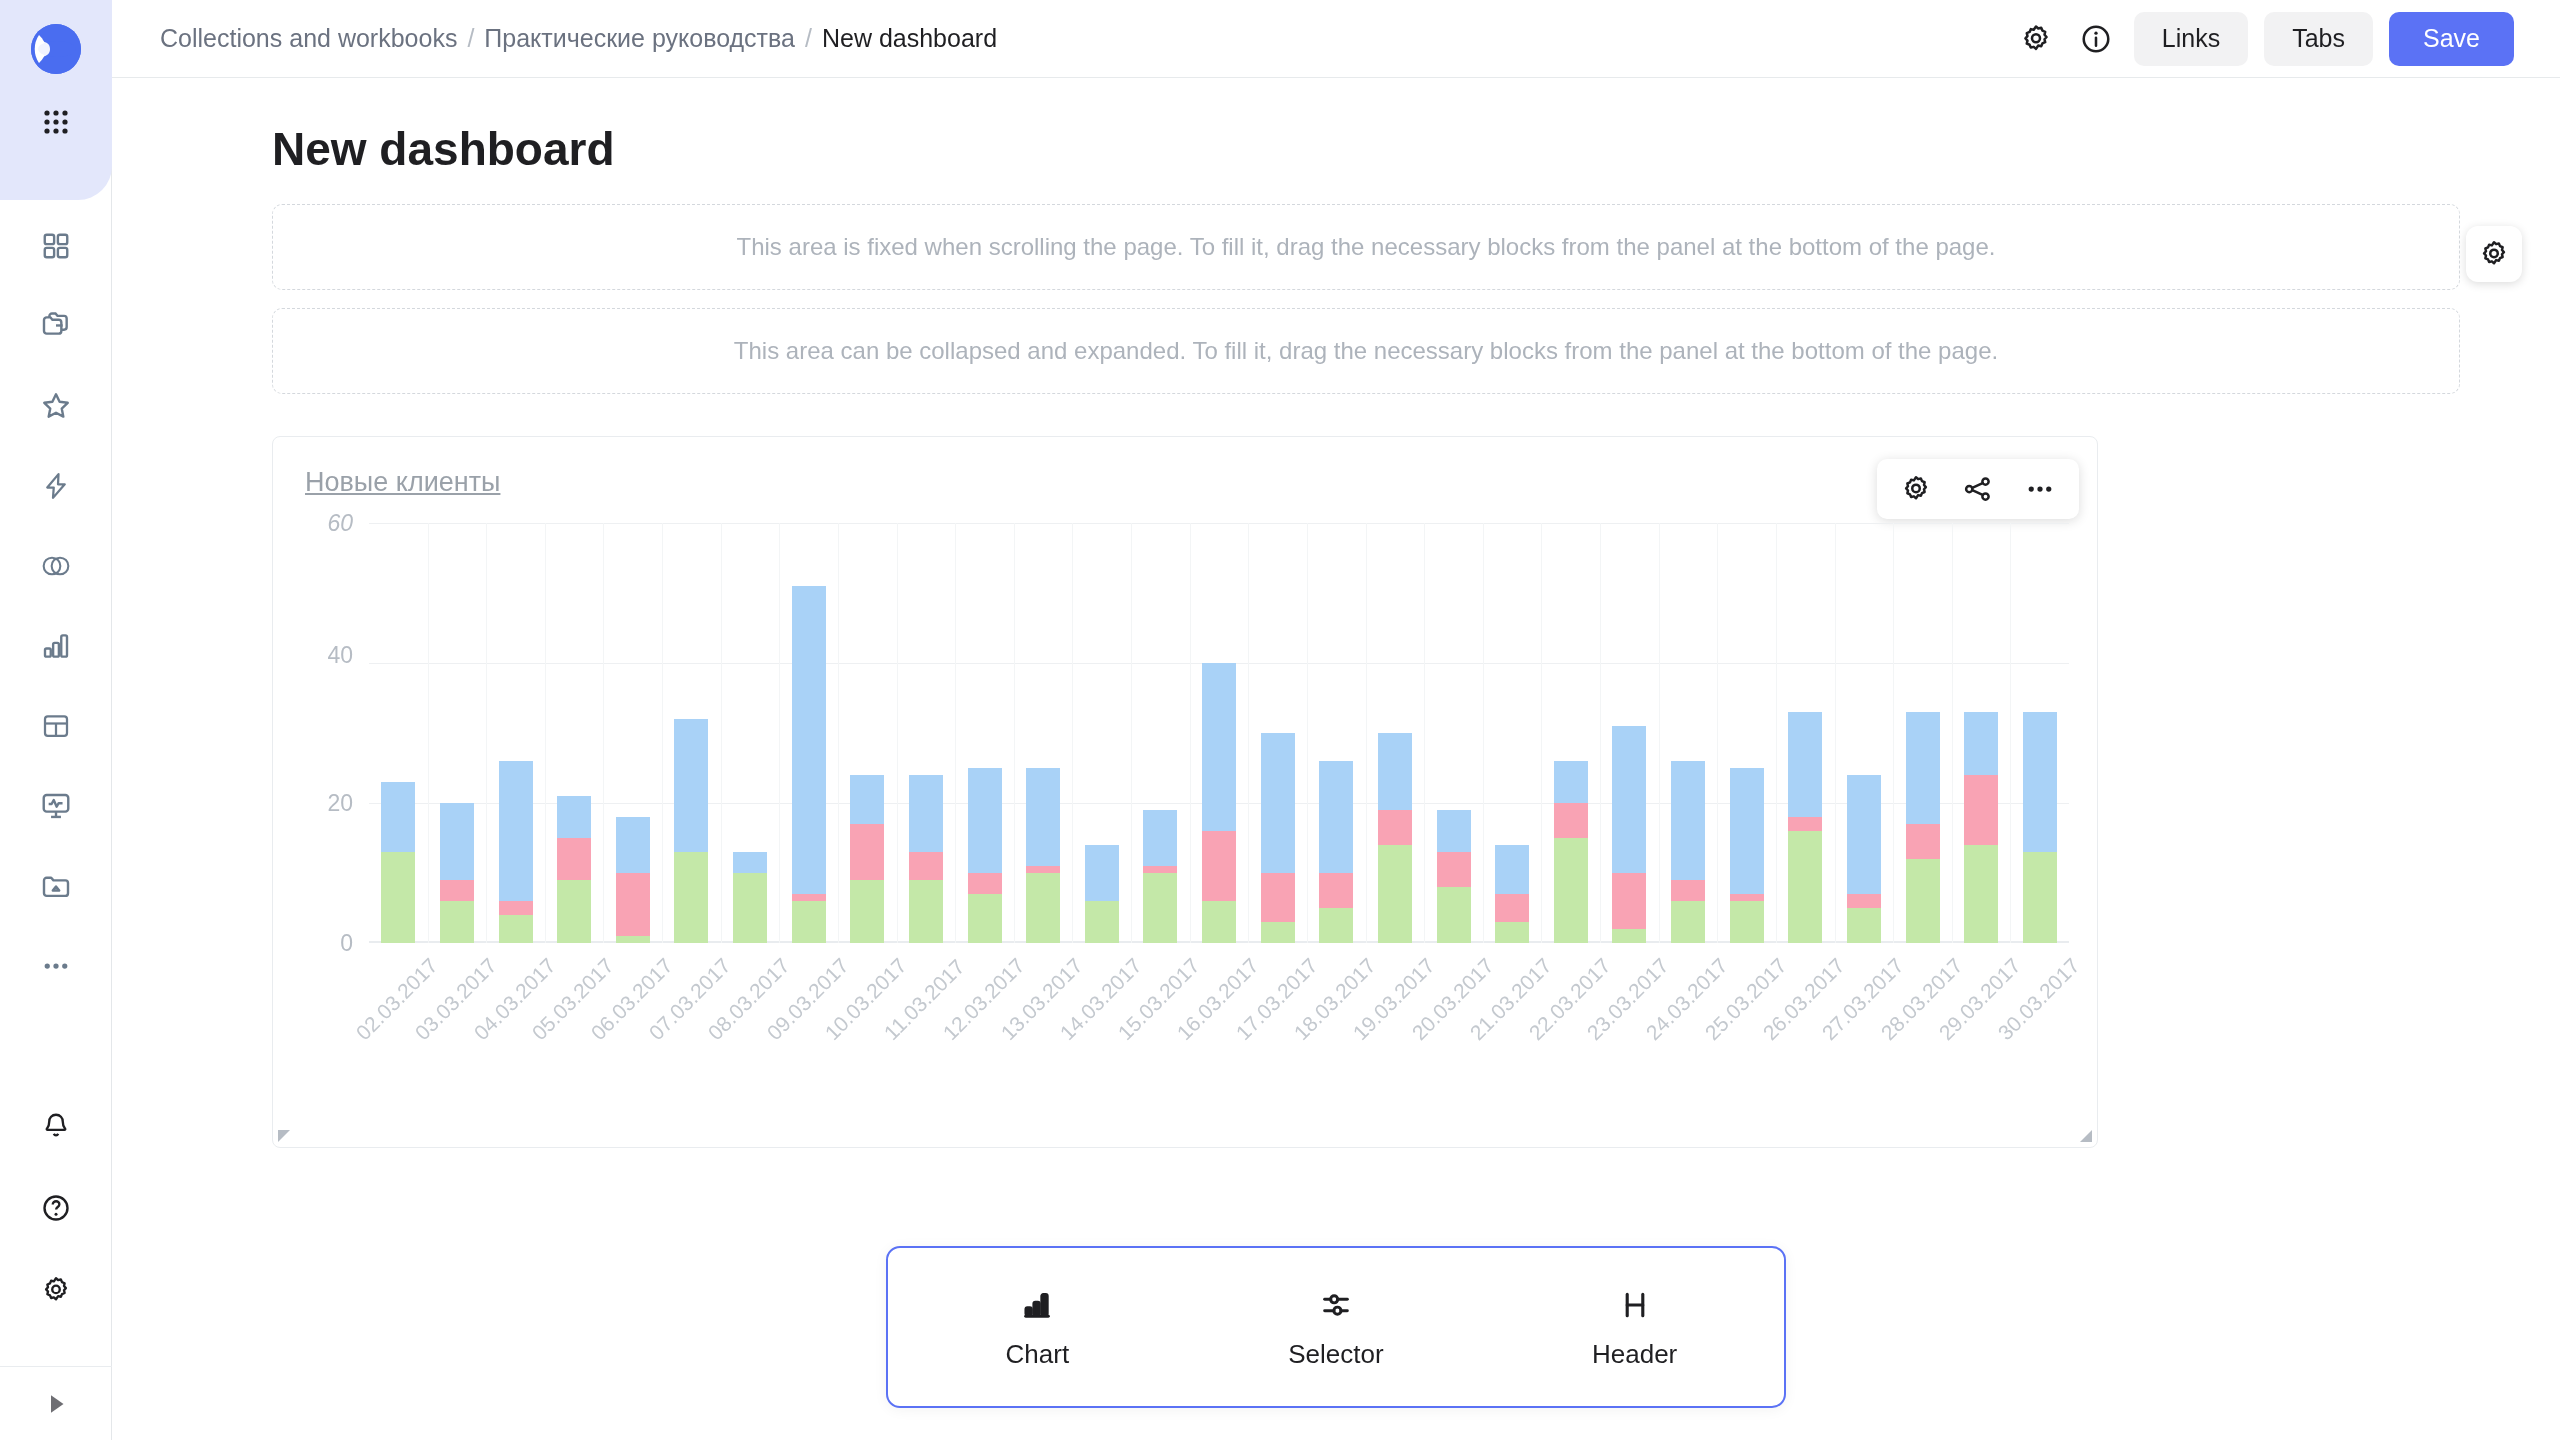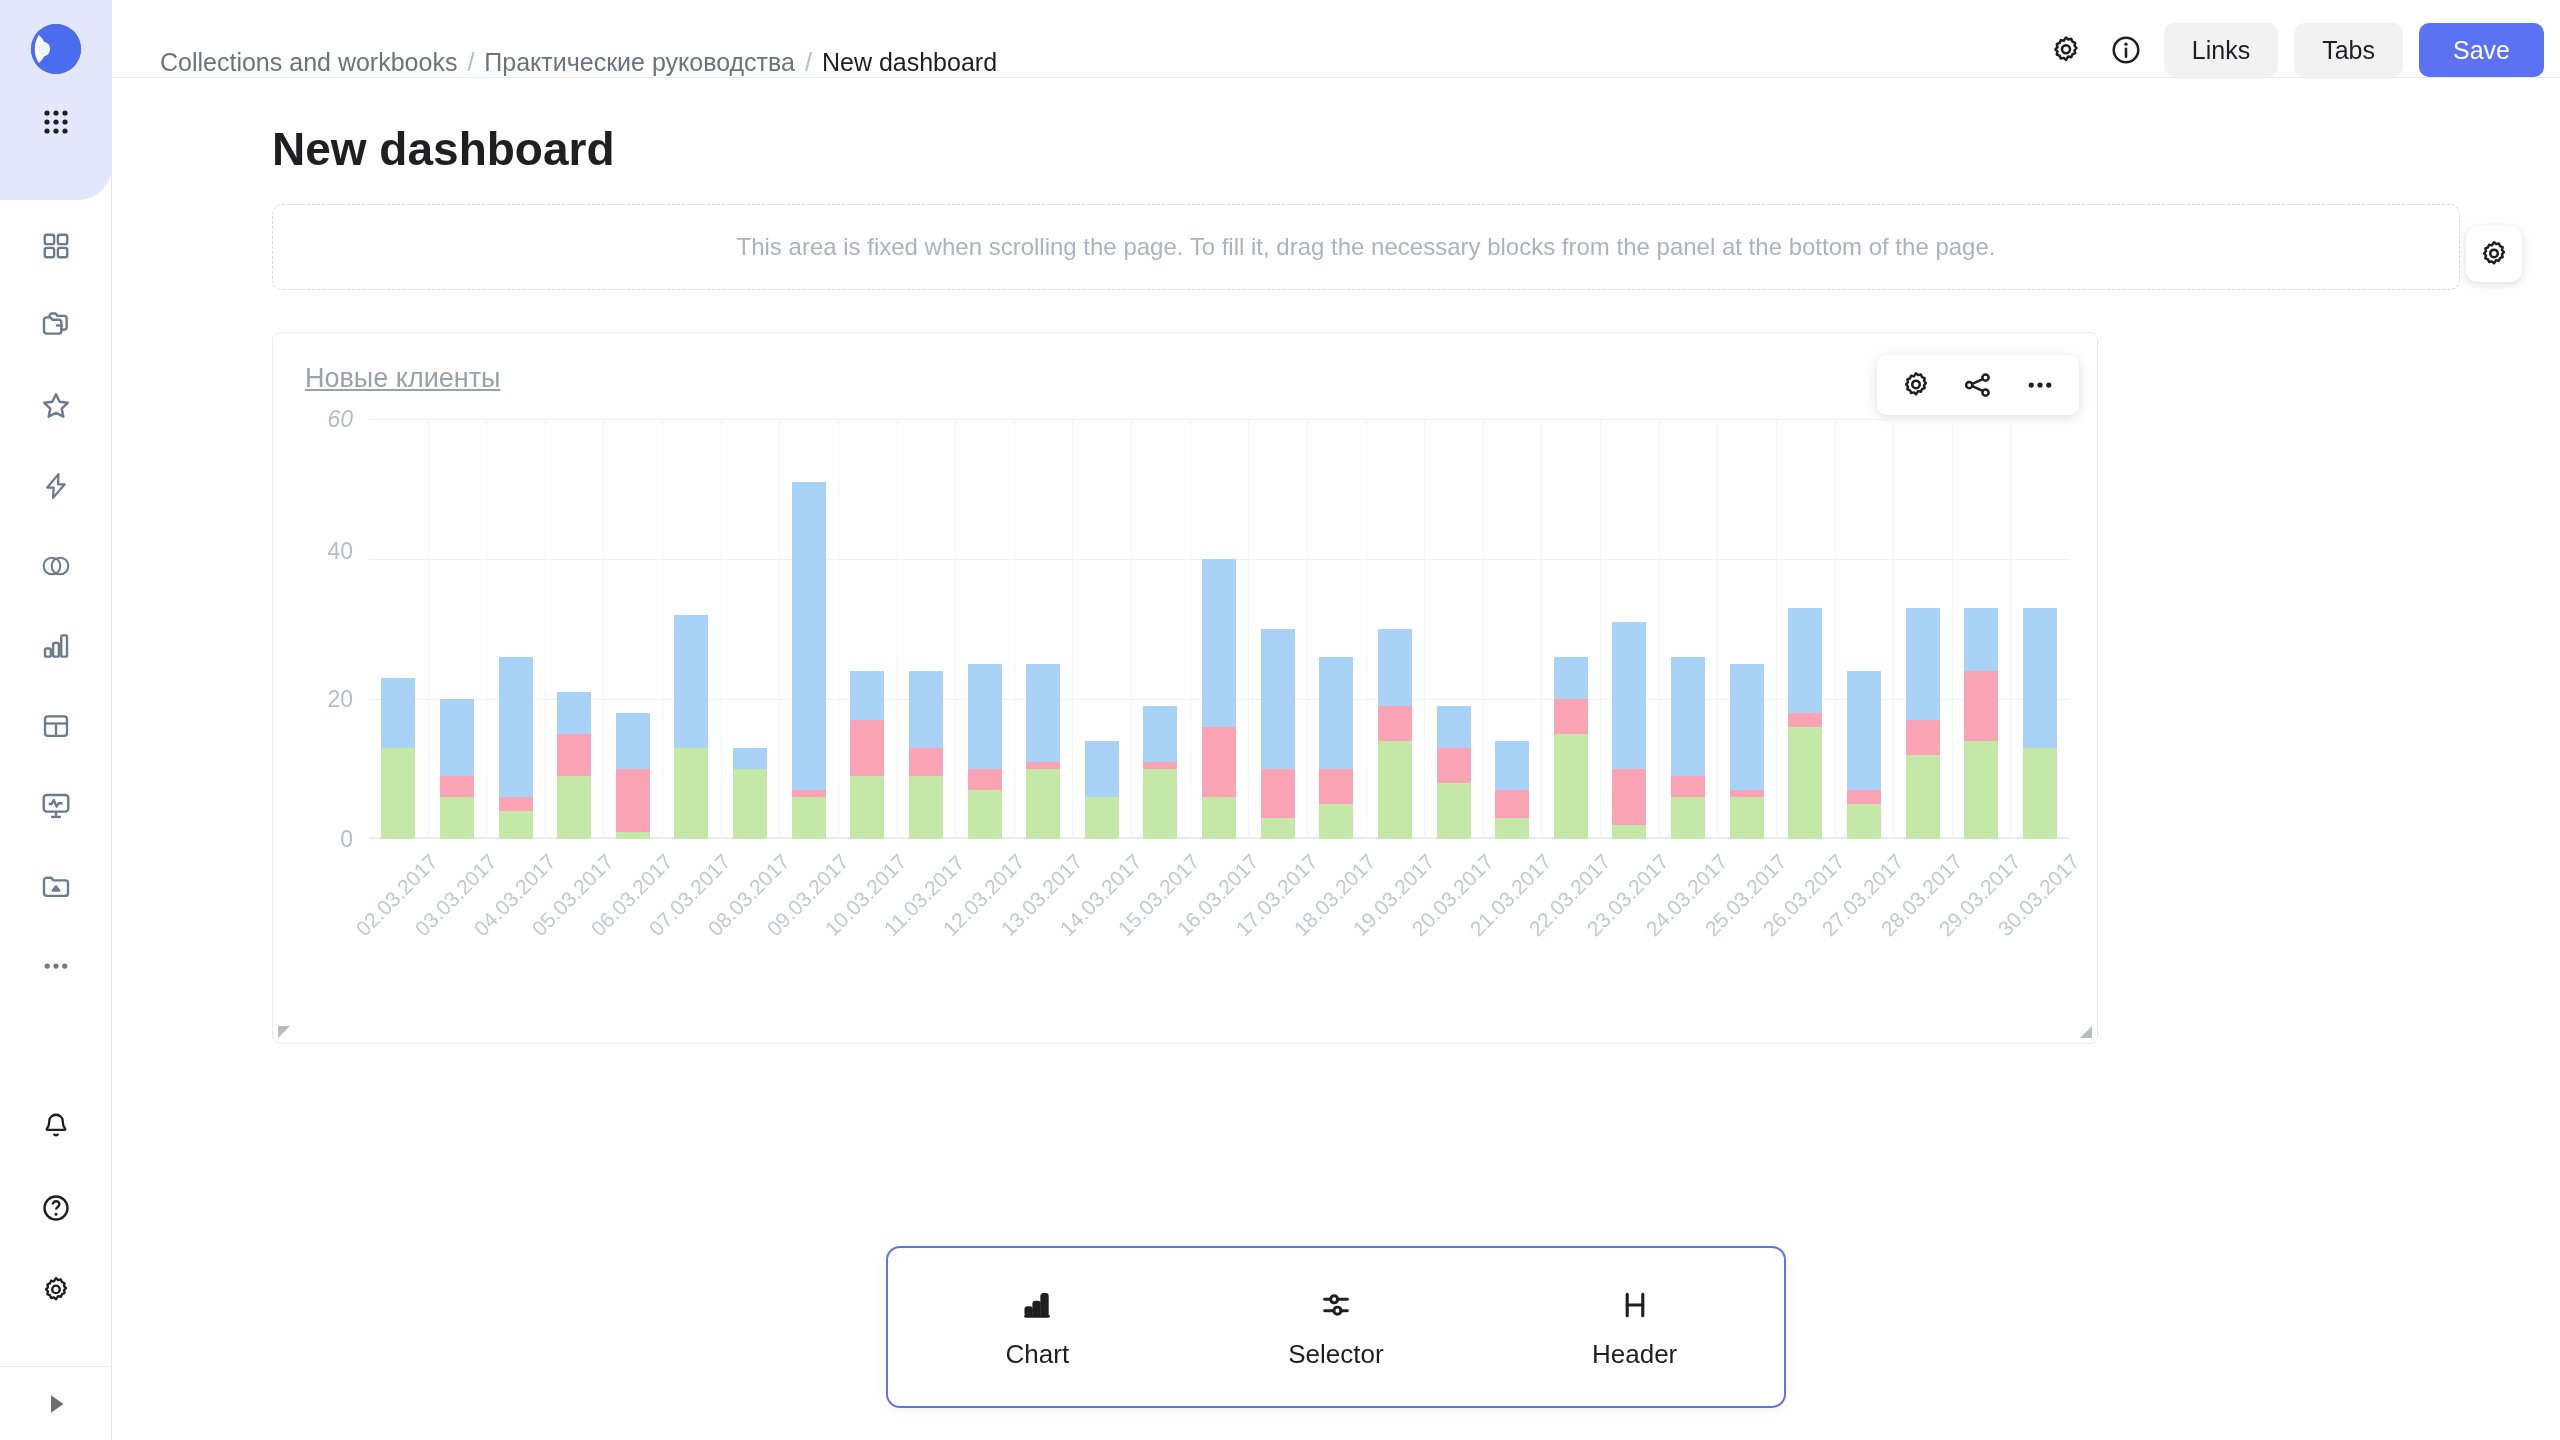--- a/index.html
+++ b/index.html
@@ -51,22 +51,22 @@
     display: flex; align-items: center; justify-content: center;
     color: #6e6e73; cursor: pointer;
   }
 
   
   .main { flex: 1; height: 1440px; position: relative; background: #fff; display: flex; flex-direction: column; }
 
   .topbar {
     height: 78px; flex: 0 0 78px;
     border-bottom: 1px solid #e7eaec;
-    display: flex; align-items: flex-end;
-    padding: 0 16px 0 48px; background: #fff;
+    display: flex; align-items: center;
+    padding: 0 46px 0 48px; background: #fff;
   }
   .crumbs { display: flex; align-items: center; font-size: 25px; white-space: nowrap; }
   .crumb { color: #6b7280; cursor: pointer; }
   .crumb.cur { color: #1f1f22; cursor: default; }
   .crumb-sep { color: #b6bcc4; margin: 0 10px; }
   .topbar-right { margin-left: auto; display: flex; align-items: center; gap: 16px; }
   .tb-icon {
     width: 44px; height: 44px; display: flex; align-items: center; justify-content: center;
     color: #1f1f22; cursor: pointer; border-radius: 8px;
   }
@@ -318,20 +318,21 @@
         <button class="btn primary">Save</button>
       </div>
     </div>
 
     <div class="content">
 
       <div class="page-title">New dashboard</div>
 
       <div class="dash-wrap">
         <div class="drop-area drop-fixed">This area is fixed when scrolling the page. To fill it, drag the necessary blocks from the panel at the bottom of the page.</div>
+        <div class="drop-area drop-collapse">This area can be collapsed and expanded. To fill it, drag the necessary blocks from the panel at the bottom of the page.</div>
         <div class="right-gear">
           <svg width="30" height="30" viewBox="0 0 24 24" fill="none" stroke="currentColor" stroke-width="2" stroke-linejoin="round">
             <path d="M12 2.6l1.7 1.5 2.2-.5.9 2.1 2.1.9-.5 2.2 1.5 1.7-1.5 1.7.5 2.2-2.1.9-.9 2.1-2.2-.5L12 19.4l-1.7-1.5-2.2.5-.9-2.1-2.1-.9.5-2.2L4.1 11.5l1.5-1.7-.5-2.2 2.1-.9.9-2.1 2.2.5z"></path>
             <circle cx="12" cy="11.5" r="3"></circle>
           </svg>
         </div>
       </div>
 
       <div class="chart-card">
         <div class="chart-title">Новые клиенты</div>

